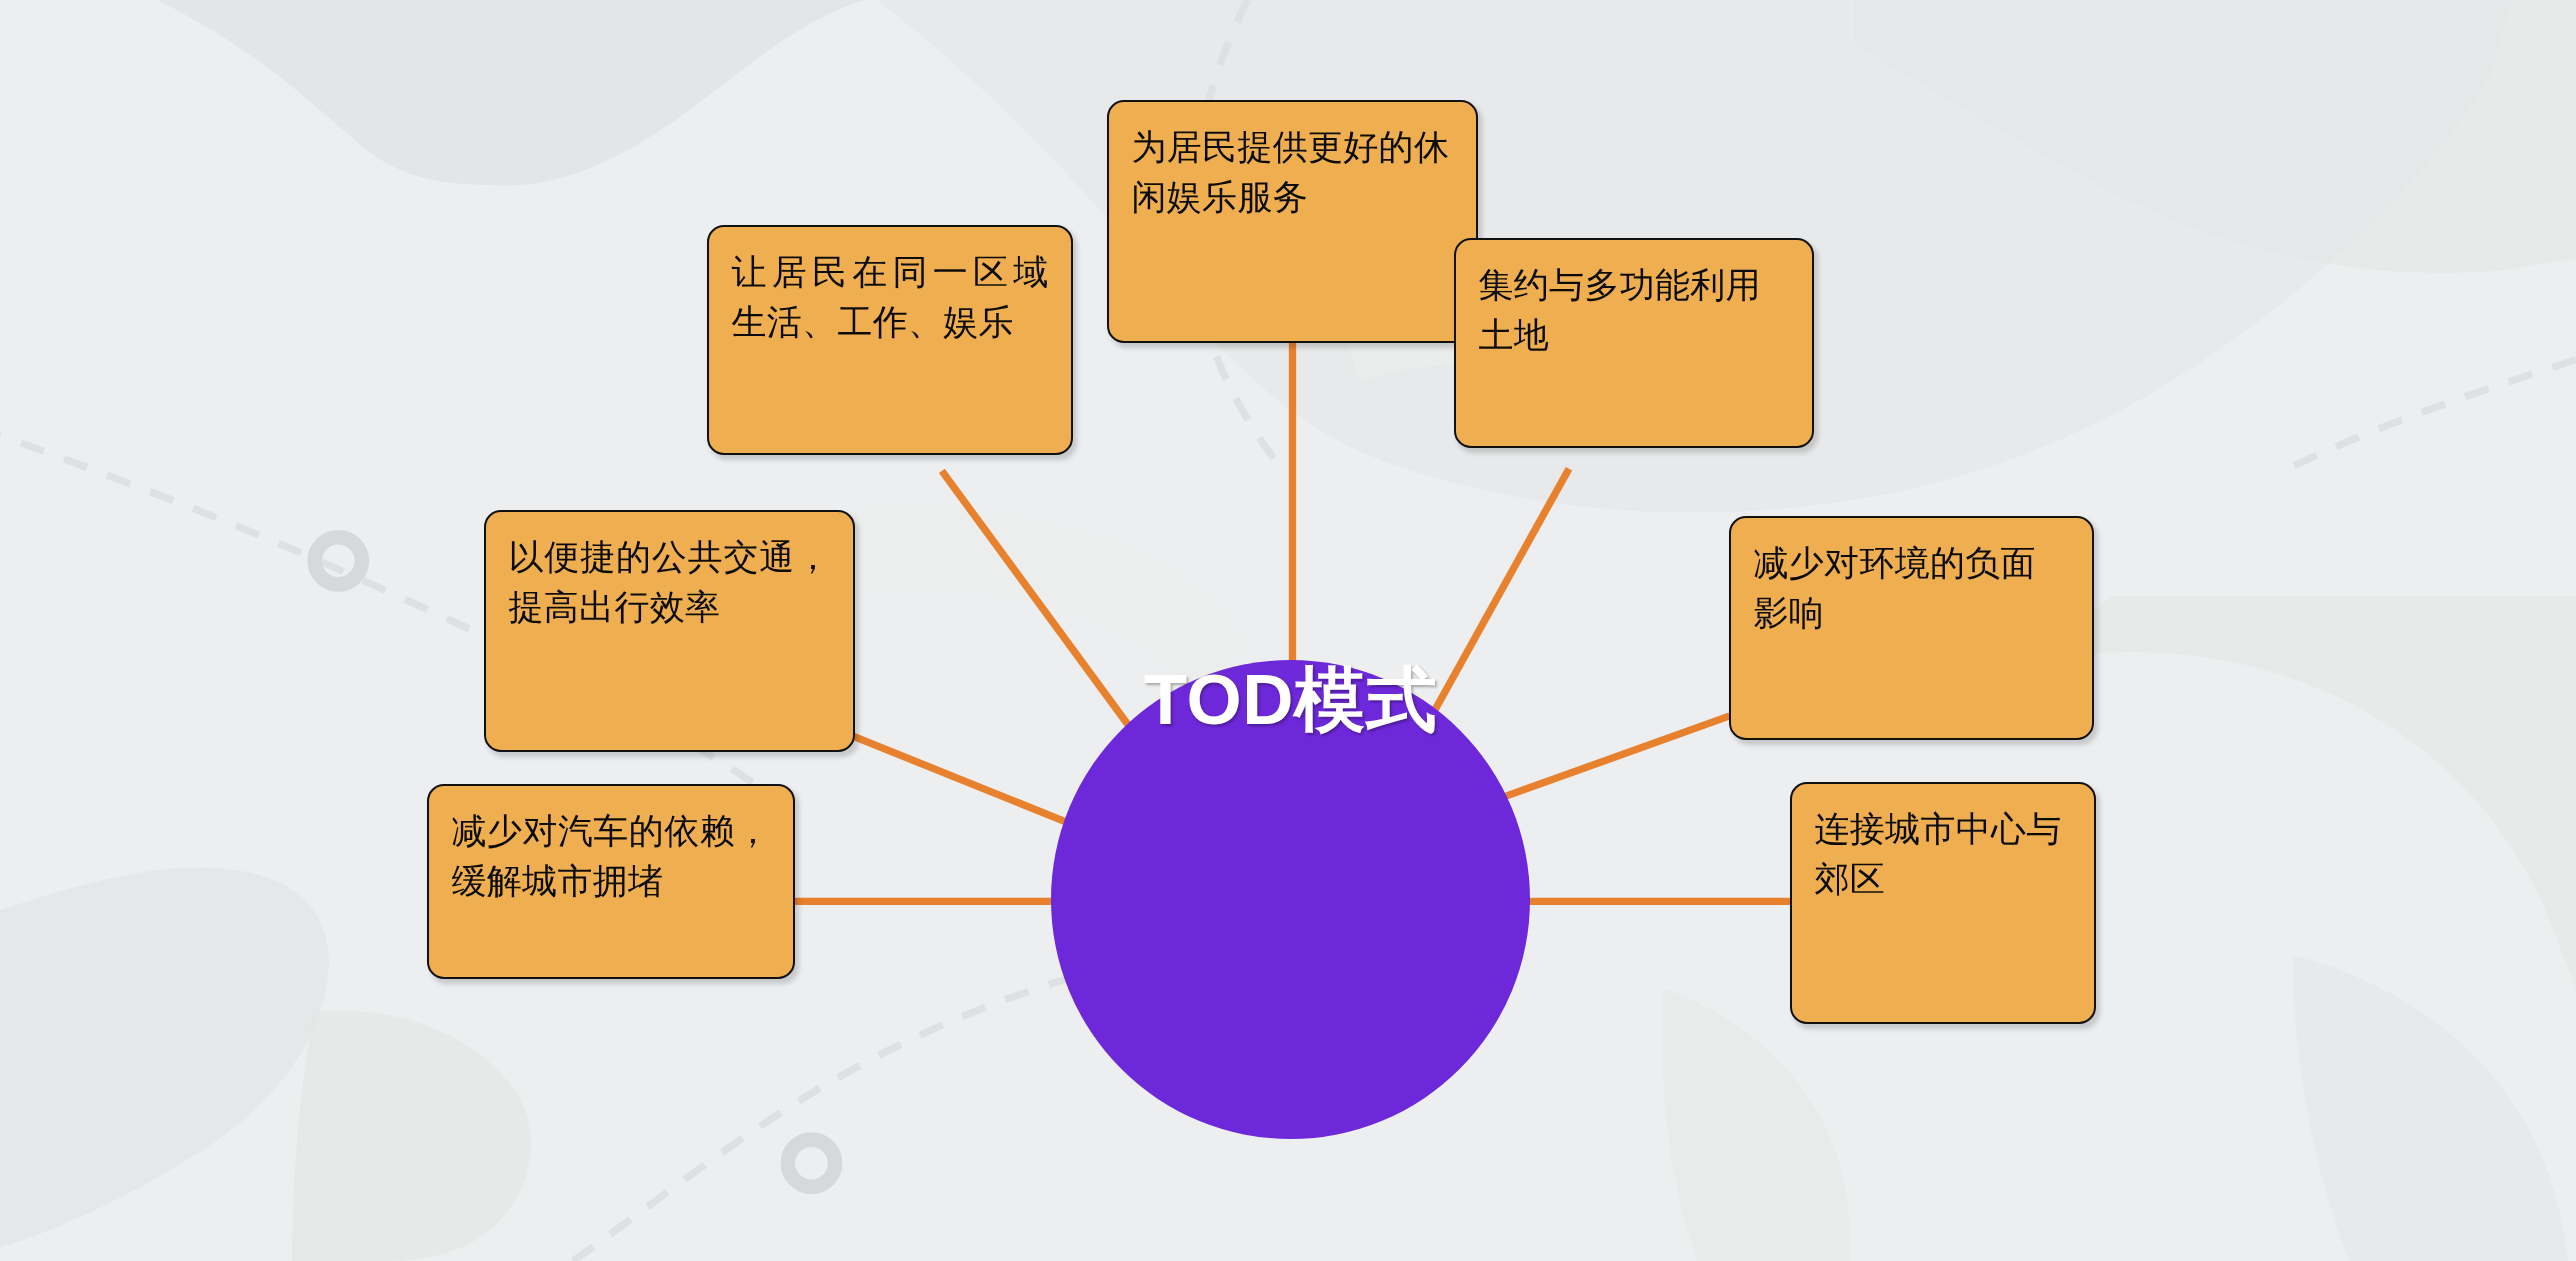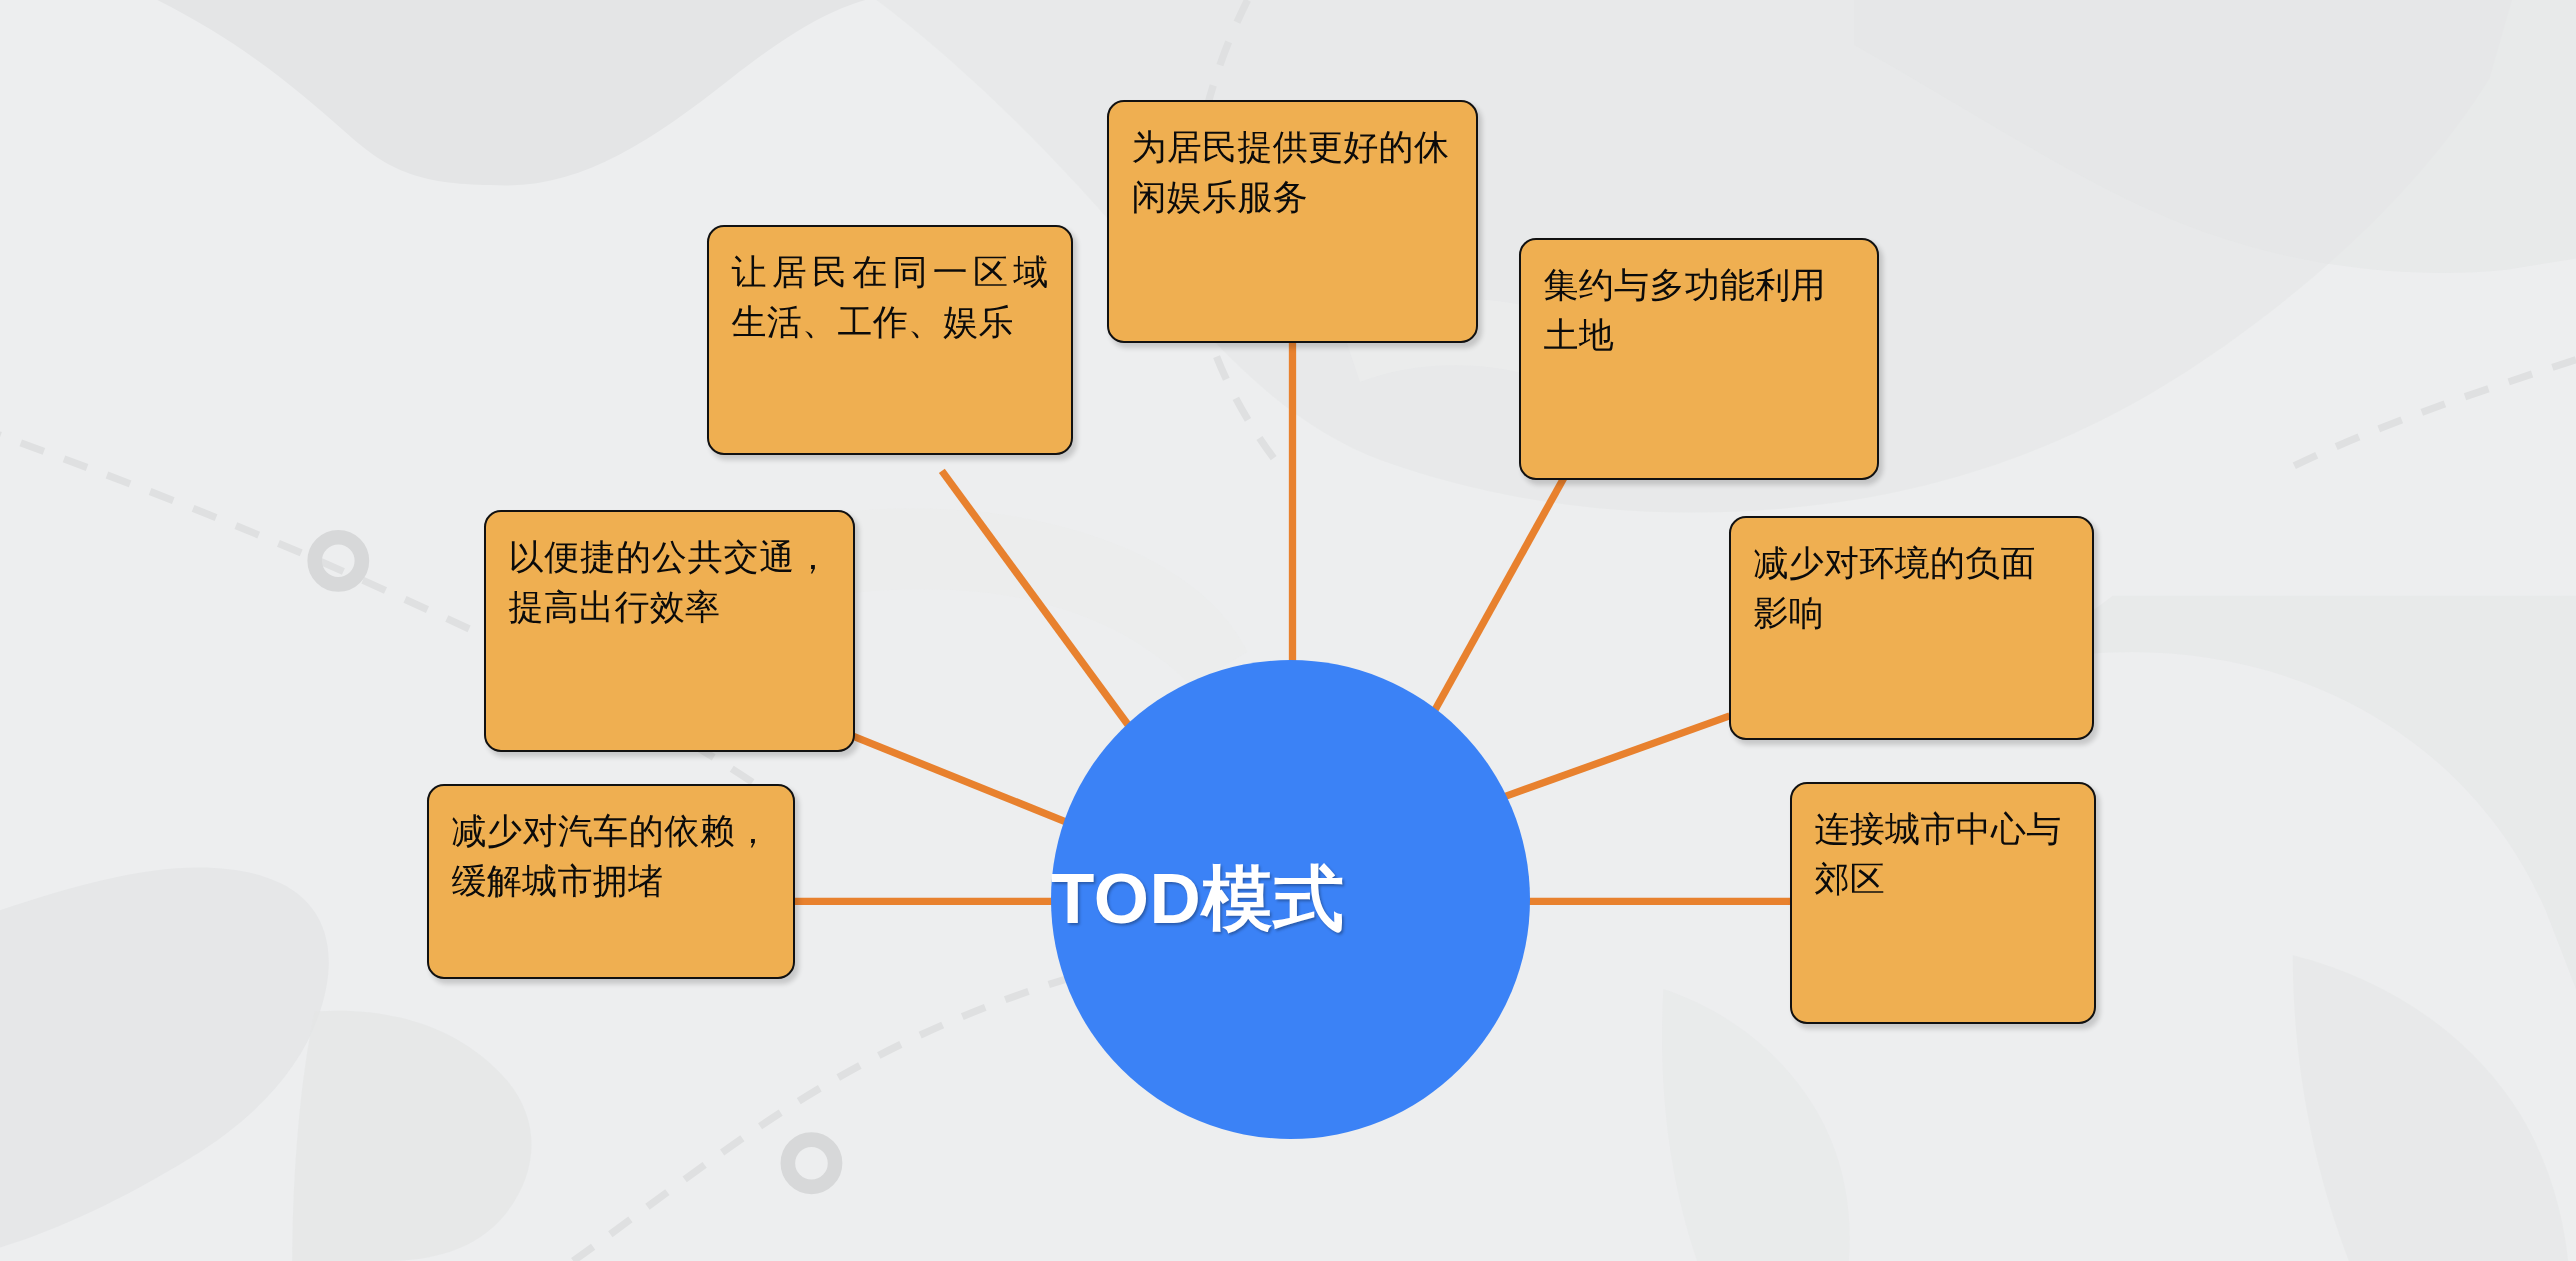--- a/index.html
+++ b/index.html
@@ -33,23 +33,23 @@
     padding:20px 22.5px 17px 22.5px;
     display:block;
   }
   .node .txt{display:block;}
   .node.justify .txt{text-align:justify;text-align-last:left;text-justify:inter-character;}
 
   
   #hub{
     position:absolute;
     border-radius:50%;
-    background:#3b82f6;
+    background:#6d28d9;
     display:flex;
-    flex-direction:row;
+    flex-direction:column;
     align-items:center;
     justify-content:space-between;
     color:#ffffff;
     text-shadow:1.7px 2.2px 2.8px rgba(0,0,0,0.30);
   }
   #hub .l1,#hub .l2{
     font-weight:900;
     font-size:71px;
     line-height:1.14;
     letter-spacing:0.6px;
@@ -116,21 +116,21 @@
   </div>
 
   <div class="node justify" style="left:484px;top:510px;width:371px;height:242px;">
     <span class="txt">以便捷的公共交通，提高出行效率</span>
   </div>
 
   <div class="node justify" style="left:427px;top:784px;width:368px;height:195px;">
     <span class="txt">减少对汽车的依赖，缓解城市拥堵</span>
   </div>
 
-  <div class="node" style="left:1519px;top:238px;width:360px;height:242px;">
+  <div class="node" style="left:1454px;top:238px;width:360px;height:210px;">
     <span class="txt">集约与多功能利用土地</span>
   </div>
 
   <div class="node" style="left:1729px;top:516px;width:365px;height:224px;">
     <span class="txt">减少对环境的负面影响</span>
   </div>
 
   <div class="node" style="left:1790px;top:782px;width:306px;height:242px;">
     <span class="txt">连接城市中心与郊区</span>
   </div>

